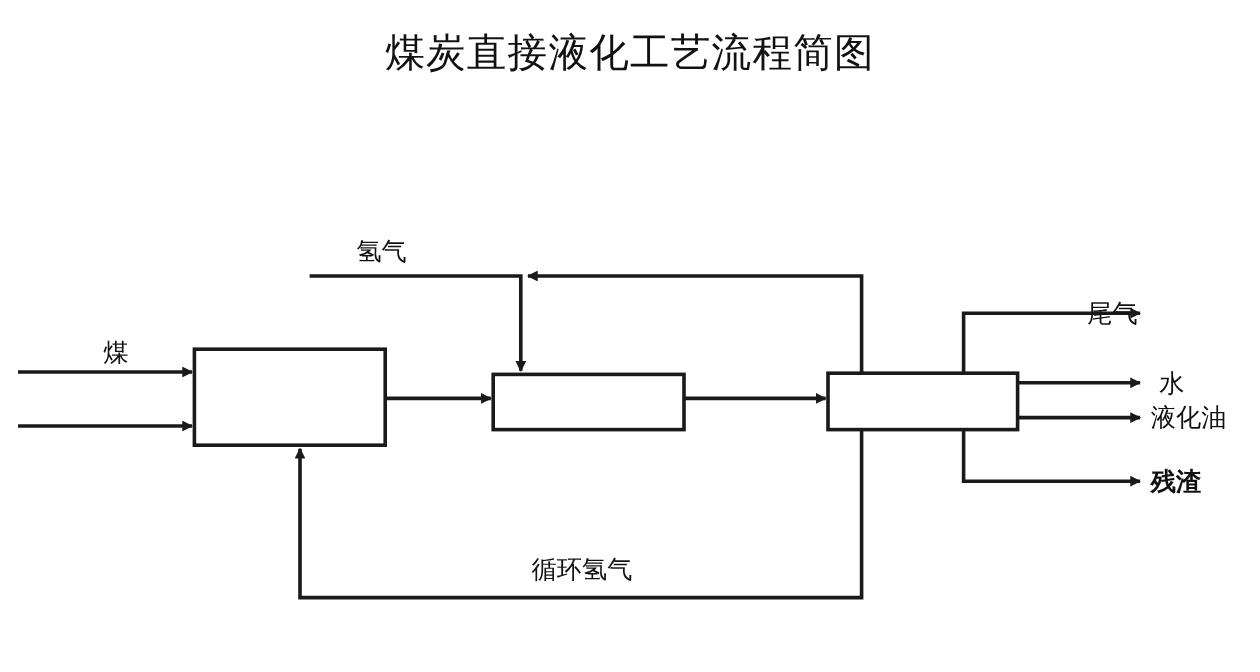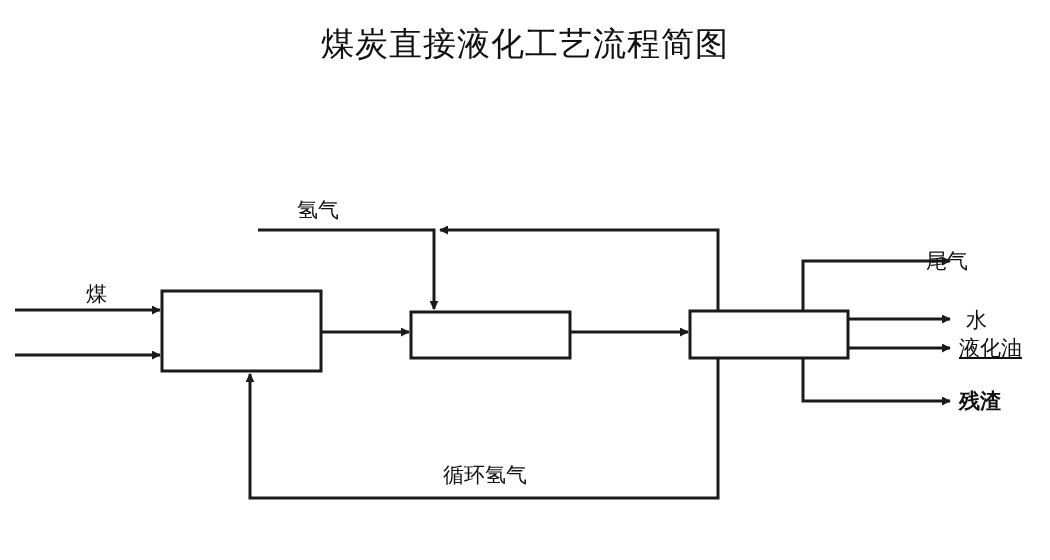--- a/index.html
+++ b/index.html
@@ -93,21 +93,21 @@
     </g>
   </svg>
 
   <div class="flow-label" style="left:86px; top:280px;">煤</div>
 
   <div class="flow-label" style="left:297px; top:196px;">氢气</div>
 
 
   <div class="flow-label" style="left:443px; top:461px;">循环氢气</div>
 
-  <div class="flow-label" style="left:926px; top:247px;">尾气</div>
+  <div class="flow-label" style="left:906px; top:247px;">尾气</div>
 
   <div class="flow-label" style="left:966px; top:306px;">水</div>
 
-  <div class="flow-label" style="left:959px; top:334px;text-decoration:underline;">液化油</div>
+  <div class="flow-label" style="left:959px; top:334px;">液化油</div>
 
   <div class="flow-label" style="left:959px; top:387px;font-weight:bold;">残渣</div>
 
 </div>
 
 </body></html>

